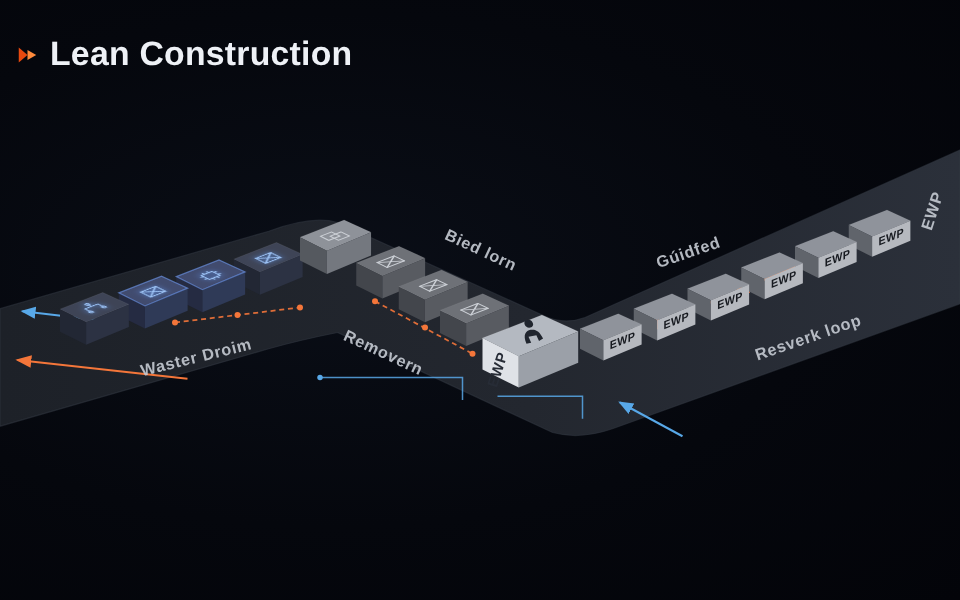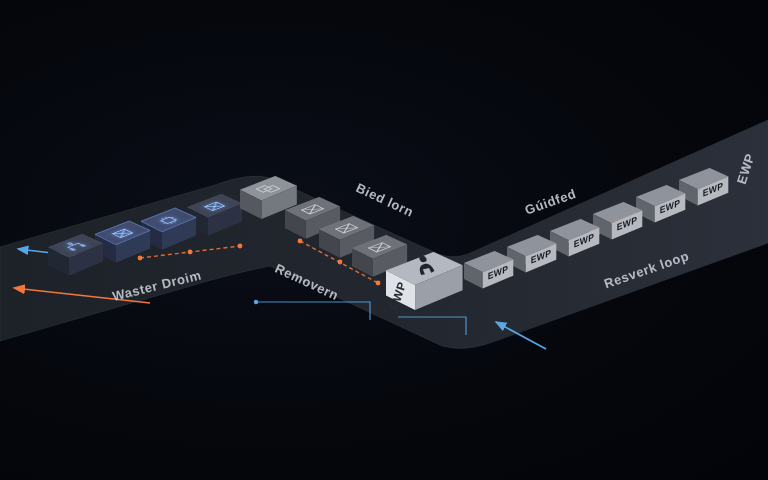--- a/index.html
+++ b/index.html
@@ -29,20 +29,27 @@
   .bigEwpText{fill:#272c36;font-size:9px;font-weight:700;letter-spacing:.5px;text-anchor:middle}
   .icon{stroke:#9cc2f5;stroke-width:1.15;fill:none;stroke-linecap:round;stroke-linejoin:round}
   .icon-gray{stroke:#ccd0d6}
   .glow{filter:drop-shadow(0 0 3px rgba(100,160,255,.85))}
 </style>
 </head>
 <body>
 
 <div class="stage">
 
+  <header>
+    <svg width="17" height="18" viewBox="0 0 17 18">
+      <polygon points="1,3 8,9 1,15" fill="#e8490f"></polygon>
+      <polygon points="8,5 15,9 8,13" fill="#ff8a3c"></polygon>
+    </svg>
+    <h1>Lean Construction</h1>
+  </header>
 
   <svg class="scene" width="768" height="480" viewBox="0 0 768 480">
     <defs>
       <linearGradient id="rg" x1="0" y1="0" x2="1" y2="0">
         <stop offset="0" stop-color="#1d2128"></stop>
         <stop offset="0.55" stop-color="#23272f"></stop>
         <stop offset="1" stop-color="#2b303a"></stop>
       </linearGradient>
       <marker id="mO" markerWidth="9" markerHeight="8" refX="6.5" refY="3" orient="auto">
         <path d="M0,0 L7.5,3 L0,6 Z" fill="#f4763a"></path>

